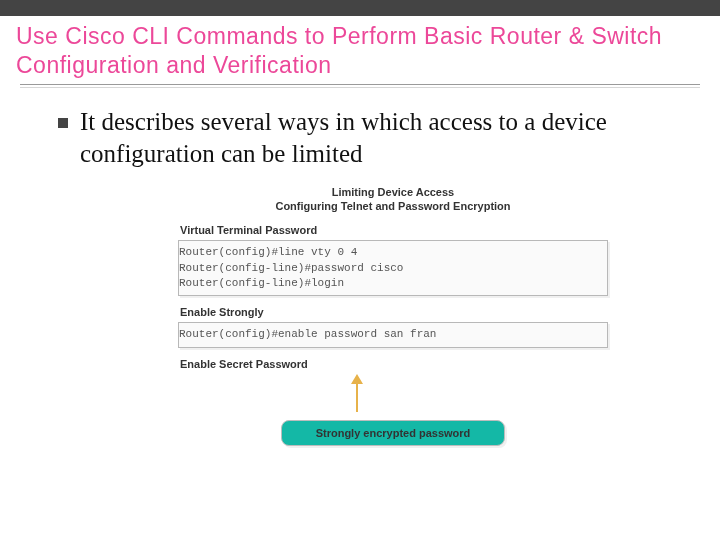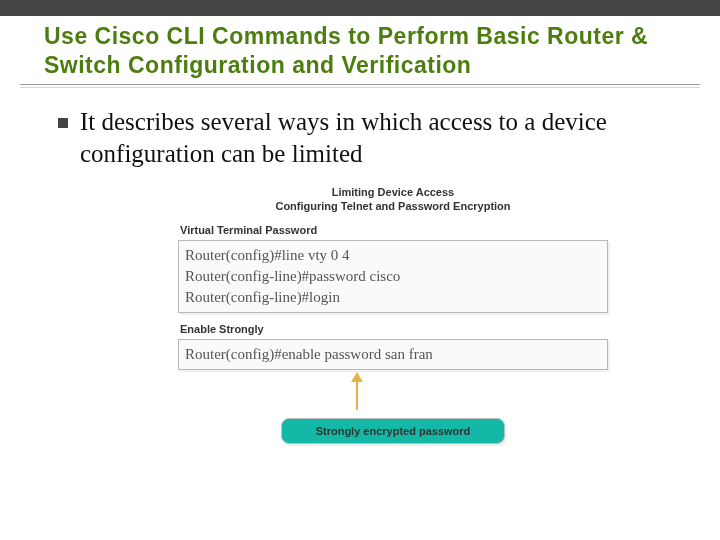--- a/index.html
+++ b/index.html
@@ -19,24 +19,23 @@
     box-sizing: border-box;
   }
   .top-bar {
     height: 16px;
     background: #444444;
   }
   .title {
     font-family: "Trebuchet MS", "Lucida Sans Unicode", "Lucida Grande", sans-serif;
     font-size: 23px;
     line-height: 1.25;
-    color: #4d7c0f;
-    padding: 6px 28px 4px 44px;
+    color: #ec4899;
+    padding: 6px 28px 4px 16px;
     letter-spacing: 0.5px;
-    font-weight: bold;
   }
   .divider {
     margin: 0 20px;
     height: 2px;
     border-top: 1px solid #9a9a9a;
     border-bottom: 1px solid #d6d6d6;
   }
   .body {
     padding: 18px 40px 0 58px;
   }
@@ -75,23 +74,23 @@
   }
   .section-label {
     font-weight: bold;
     font-size: 11px;
     margin: 10px 0 4px 2px;
     color: #333;
   }
   .code-box {
     border: 1px solid #b8b8b8;
     background: #fafafa;
-    padding: 4px 6px;
-    font-family: Liberation Serif, serif;
-    font-size: 15px;
+    padding: 4px 0;
+    font-family: Liberation Mono, monospace;
+    font-size: 11px;
     line-height: 1.4;
     white-space: pre;
     color: #555;
     box-shadow: 2px 2px 0 rgba(0,0,0,0.06);
   }
   .arrow-wrap {
     position: relative;
     height: 46px;
     margin-top: 2px;
   }
@@ -152,20 +151,21 @@
       </div>
 
       <div class="section-label">Virtual Terminal Password</div>
       <div class="code-box"><span>Router(config)#line vty 0 4</span>
 <span>Router(config-line)#password cisco</span>
 <span>Router(config-line)#login</span></div>
 
       <div class="section-label">Enable Strongly</div>
       <div class="code-box"><span>Router(config)#enable password san fran</span></div>
 
+      <div class="section-label">Enable Secret Password</div>
 
       <div class="arrow-wrap">
         <div class="arrow-head"></div>
         <div class="arrow-stem"></div>
       </div>
 
       <div class="callout">Strongly encrypted password</div>
     </div>
   </div>
 

